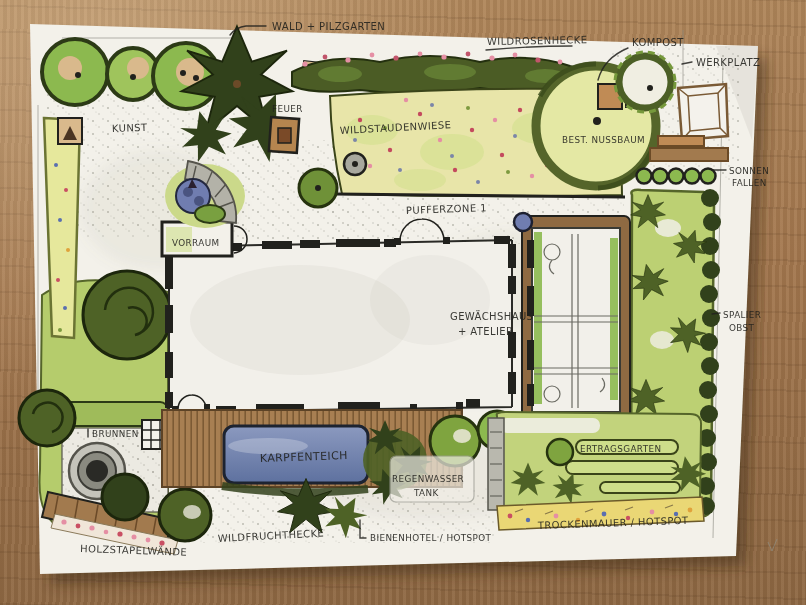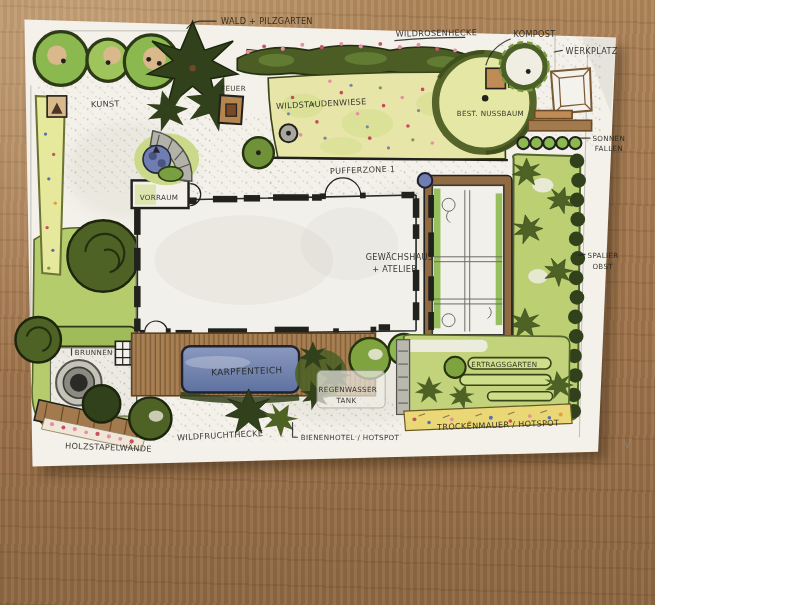--- a/index.html
+++ b/index.html
@@ -4,21 +4,21 @@
 <style>
   :root{
     --c-wood:#a3774e; --c-paper:#f3f1ea; --c-ink:#21211d; --c-pencil:#8f8f86;
     --c-lawn:#b5cc6c; --c-meadow:#e8e5a9; --c-canopy:#8cb94f; --c-darkgreen:#31411b;
     --c-olive:#4e6226; --c-hedge:#4b5c25; --c-rose:#e58fa4; --c-pond:#6d7fa8;
     --c-timber:#a27a4e; --c-tan:#d9b98c; --c-stone:#aeada3; --c-purple:#707db0;
     --c-bedgreen:#cede8a; --c-dryyellow:#ead775;
   }
   html,body{margin:0;padding:0;}
   body{width:806px;height:605px;overflow:hidden;font-family:"DejaVu Sans",sans-serif;}
-  .scene{position:relative;width:655px;height:605px;
+  .scene{position:relative;width:806px;height:605px;
     background:
       radial-gradient(circle at 12% 8%, rgba(255,232,196,.28), rgba(255,232,196,0) 42%),
       repeating-linear-gradient(1.5deg, rgba(60,35,15,.10) 0 2px, rgba(60,35,15,0) 2px 26px),
       repeating-linear-gradient(91deg, rgba(255,255,255,.05) 0 3px, rgba(0,0,0,.05) 3px 7px),
       linear-gradient(178deg,#b0875b 0%, #a3774e 45%, #8d6742 100%);
   }
   svg{position:absolute;inset:0;display:block;}
   .lbl{font-family:"DejaVu Sans",sans-serif;font-size:10px;fill:var(--c-ink);
        letter-spacing:.4px;opacity:.88;}
   .lbl.sm{font-size:8.8px;}

